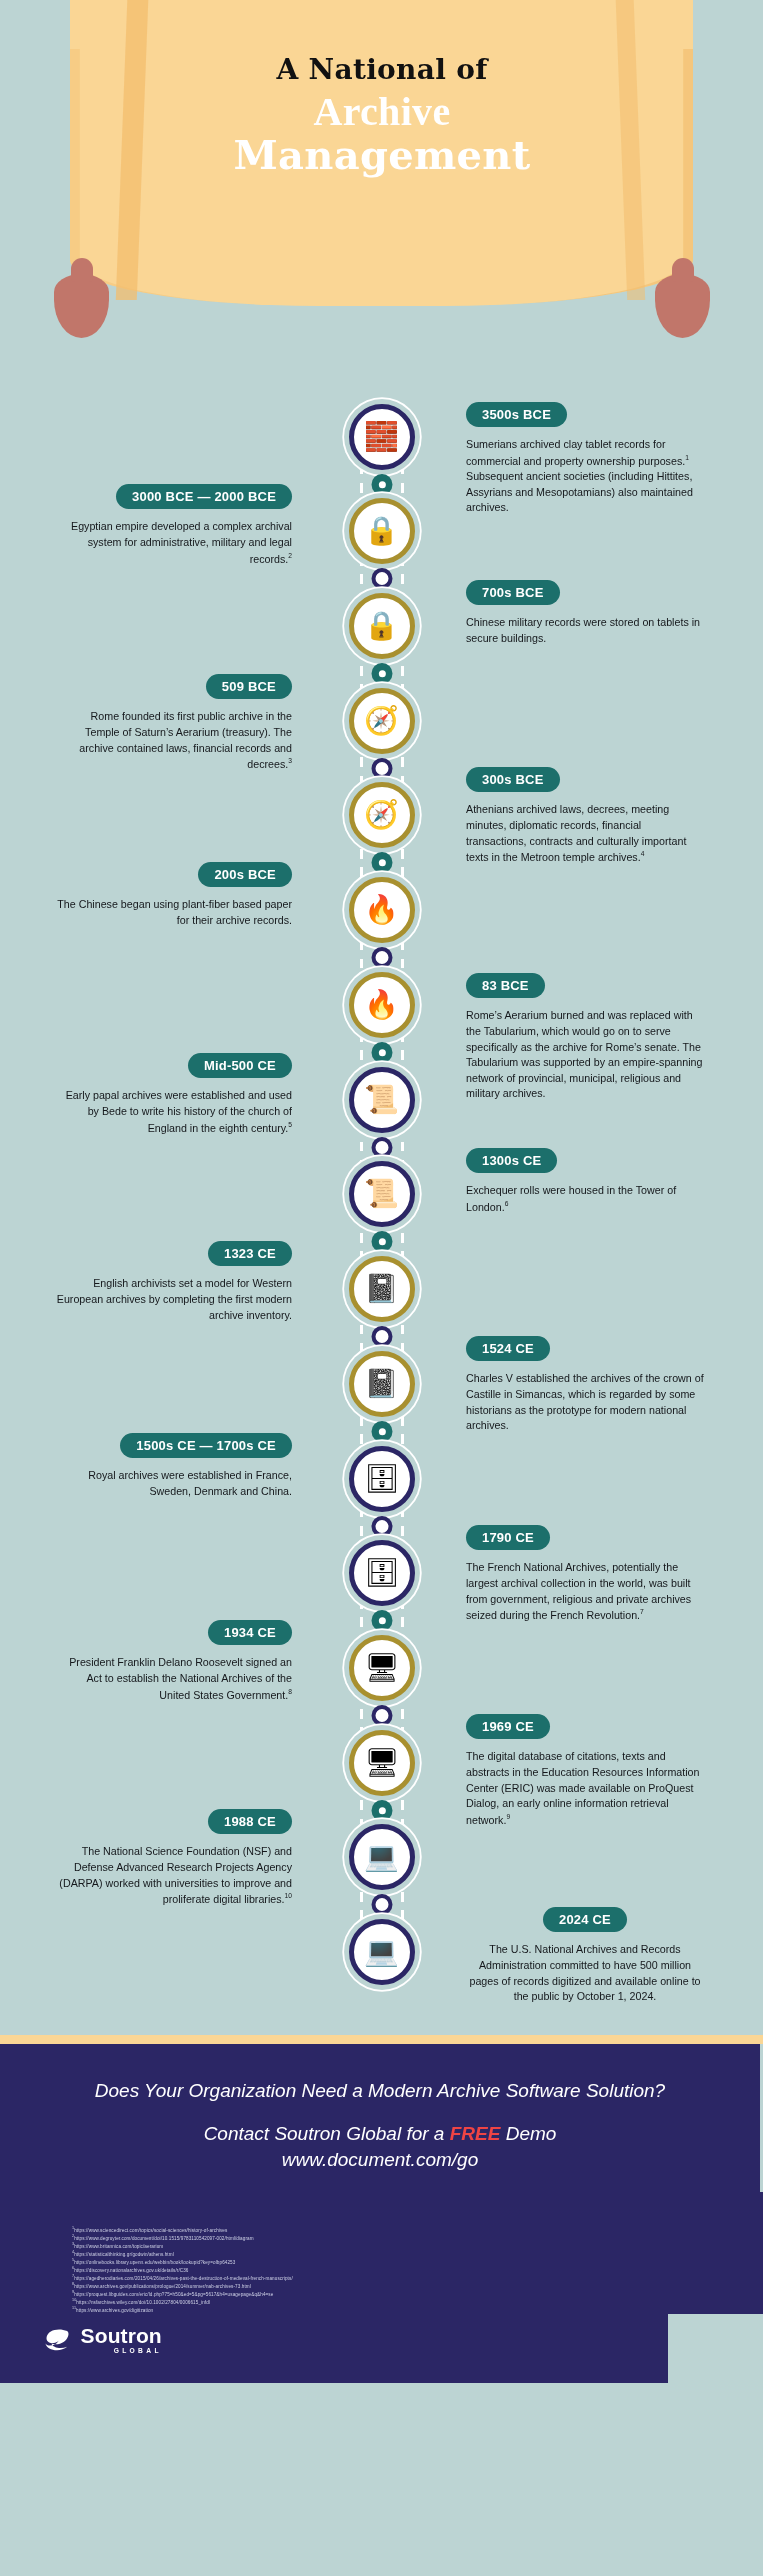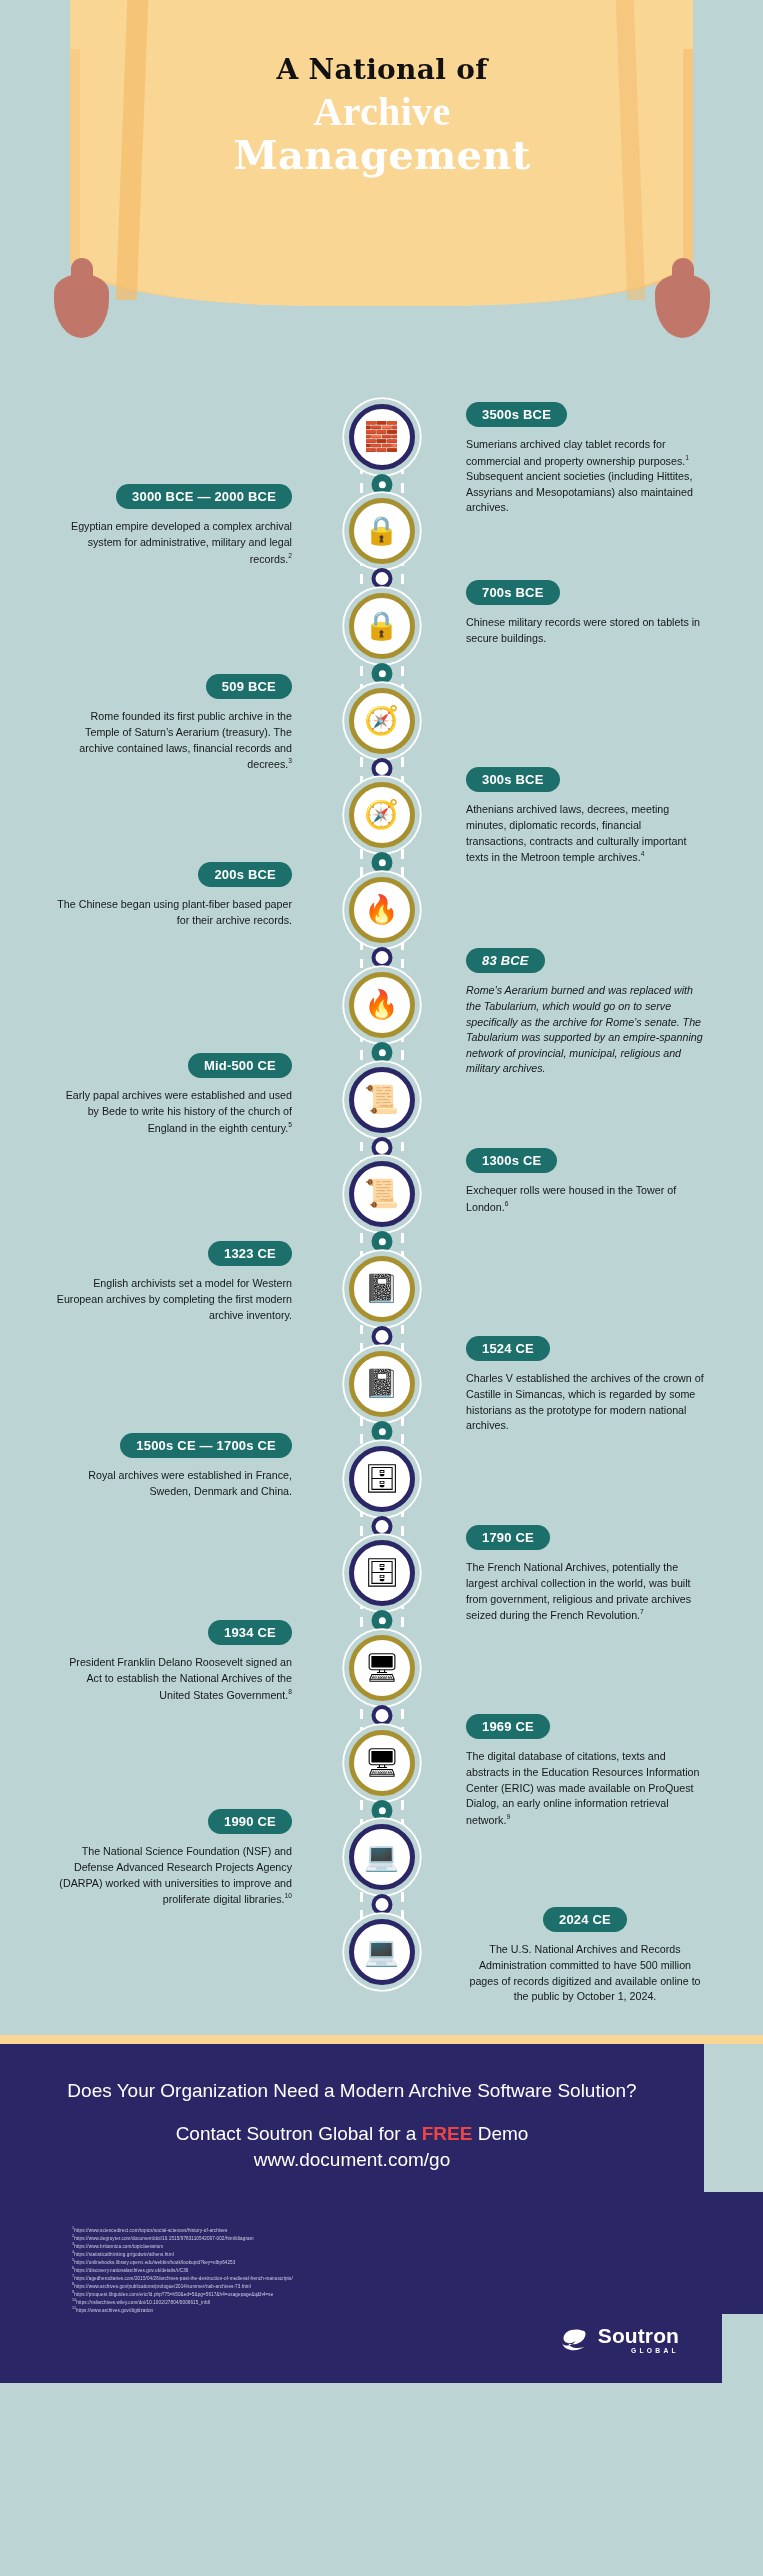--- a/index.html
+++ b/index.html
@@ -208,25 +208,26 @@
   }
   .body sup { font-size: 6.7px; vertical-align: super; }
 
   
   .cta-rule {
     width: 764px;
     height: 8.6px;
     background: #fad695;
   }
   .cta {
-    width: 704px;
+    width: 760px;
     background: #2b2665;
     padding: 34px 37px 21px 37px;
     text-align: center;
     color: #ffffff;
+    font-style: italic;
   }
   .cta-h1 {
     font-size: 19px;
     font-weight: 400;
     line-height: 1.34;
   }
   .cta-h2 {
     margin-top: 18.3px;
     font-size: 19px;
     font-weight: 400;
@@ -253,25 +254,24 @@
     font-size: 4.6px;
     line-height: 1.62;
     letter-spacing: 0.1px;
     word-break: break-all;
     max-width: 489px;
   }
   .ref-item sup { font-size: 3.7px; vertical-align: super; }
 
   
   .logo-bar {
-    width: 722px;
+    width: 668px;
     background: #2b2665;
     padding: 11px 43px 29px 43px;
     display: flex;
-    justify-content: flex-end;
     align-items: center;
   }
   .logo {
     display: flex;
     align-items: center;
     gap: 8.6px;
   }
   .logo-mark {
     width: 29px;
     height: 27px;
@@ -358,21 +358,21 @@
           <span class="glyph">🔥</span>
         </div>
         <div class="dot" style="top: 574px;"></div>
         <div class="card left" style="top: 489px;"><div class="pill">200s BCE</div><div class="body">The Chinese began using plant-fiber based paper for their archive records.</div></div>
       </div>
       <div class="row">
         <div class="node gold" style="top: 599px;">
           <span class="glyph">🔥</span>
         </div>
         <div class="dot teal" style="top: 669px;"></div>
-        <div class="card right" style="top: 575px; font-style: italic;"><div class="pill">83 BCE</div><div class="body">Rome’s Aerarium burned and was replaced with the Tabularium, which would go on to serve specifically as the archive for Rome’s senate. The Tabularium was supported by an empire-spanning network of provincial, municipal, religious and military archives.</div></div>
+        <div class="card right" style="top: 600px;"><div class="pill">83 BCE</div><div class="body">Rome’s Aerarium burned and was replaced with the Tabularium, which would go on to serve specifically as the archive for Rome’s senate. The Tabularium was supported by an empire-spanning network of provincial, municipal, religious and military archives.</div></div>
       </div>
       <div class="row">
         <div class="node" style="top: 694px;">
           <span class="glyph">📜</span>
         </div>
         <div class="dot" style="top: 764px;"></div>
         <div class="card left" style="top: 680px;"><div class="pill">Mid-500 CE</div><div class="body">Early papal archives were established and used by Bede to write his history of the church of England in the eighth century.<sup>5</sup></div></div>
       </div>
       <div class="row">
         <div class="node" style="top: 788px;">
@@ -421,21 +421,21 @@
           <span class="glyph">🖥</span>
         </div>
         <div class="dot teal" style="top: 1427px;"></div>
         <div class="card right" style="top: 1341px;"><div class="pill">1969 CE</div><div class="body">The digital database of citations, texts and abstracts in the Education Resources Information Center (ERIC) was made available on ProQuest Dialog, an early online information retrieval network.<sup>9</sup></div></div>
       </div>
       <div class="row">
         <div class="node" style="top: 1451px;">
           <span class="glyph">💻</span>
         </div>
         <div class="dot" style="top: 1521px;"></div>
-        <div class="card left" style="top: 1436px;"><div class="pill">1990 CE</div><div class="body">The National Science Foundation (NSF) and Defense Advanced Research Projects Agency (DARPA) worked with universities to improve and proliferate digital libraries.<sup>10</sup></div></div>
+        <div class="card left" style="top: 1436px;"><div class="pill">1988 CE</div><div class="body">The National Science Foundation (NSF) and Defense Advanced Research Projects Agency (DARPA) worked with universities to improve and proliferate digital libraries.<sup>10</sup></div></div>
       </div>
       <div class="row">
         <div class="node" style="top: 1546px;">
           <span class="glyph">💻</span>
         </div>
         <div class="card right" style="top: 1534px; text-align: center;"><div class="pill">2024 CE</div><div class="body">The U.S. National Archives and Records Administration committed to have 500 million pages of records digitized and available online to the public by October 1, 2024.</div></div>
       </div>
     </div>
 
   <div class="cta-rule"></div>

